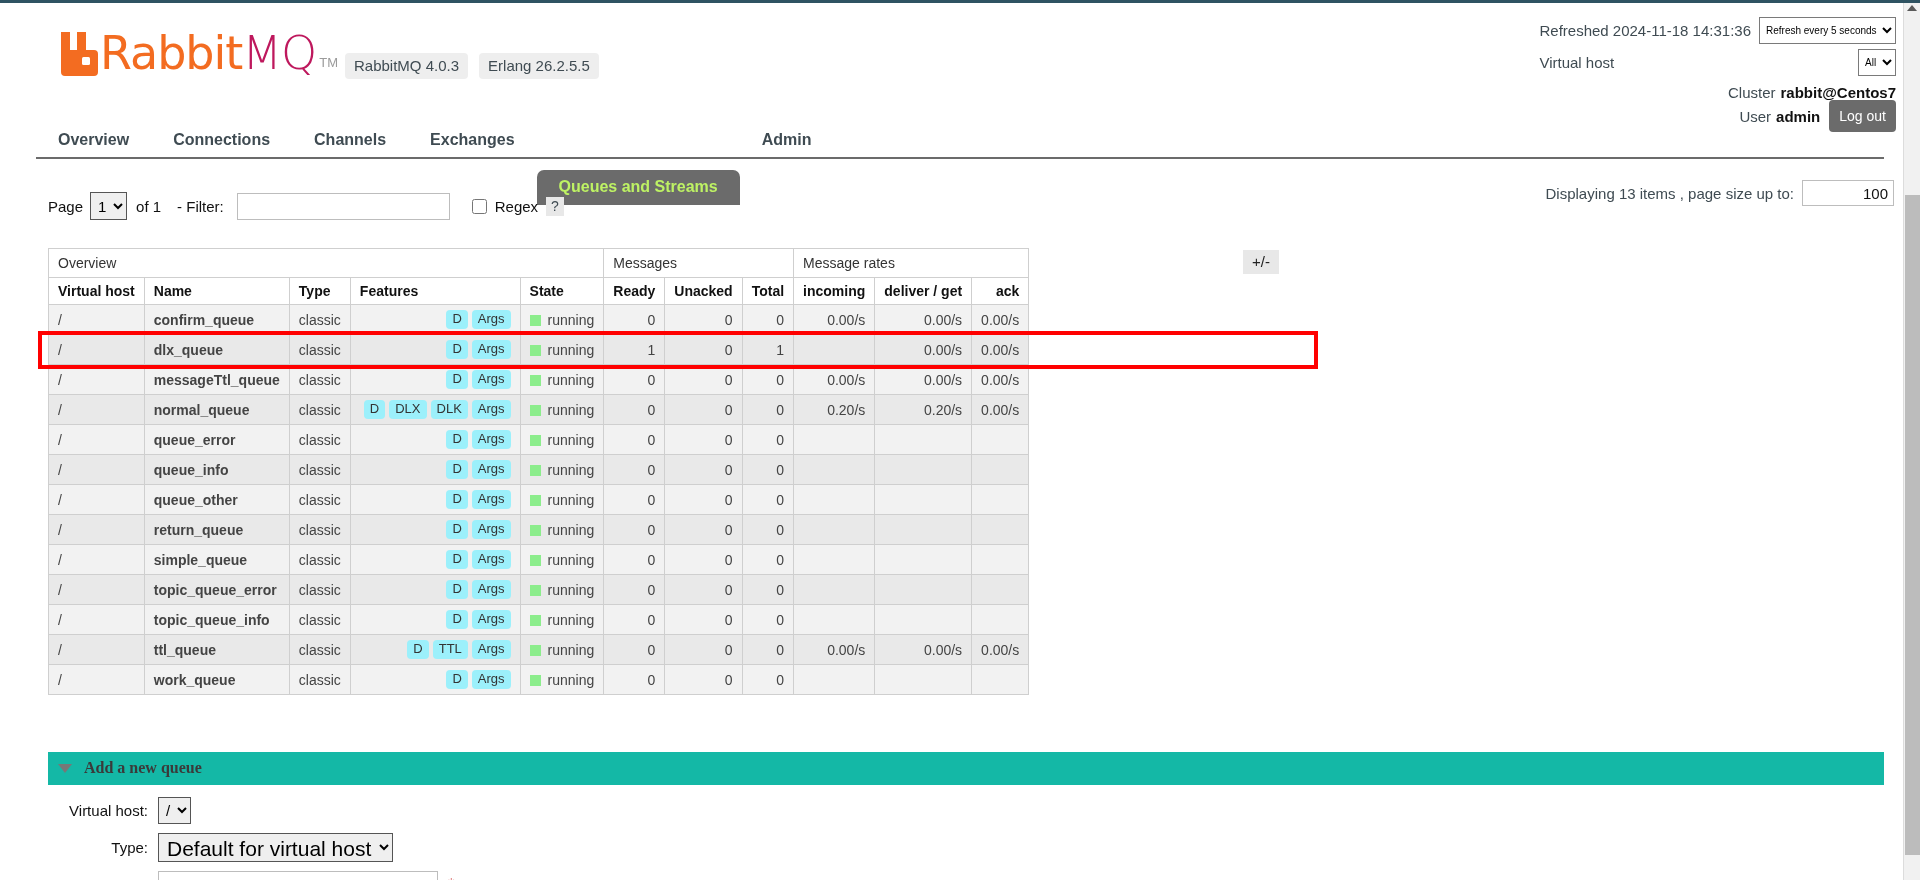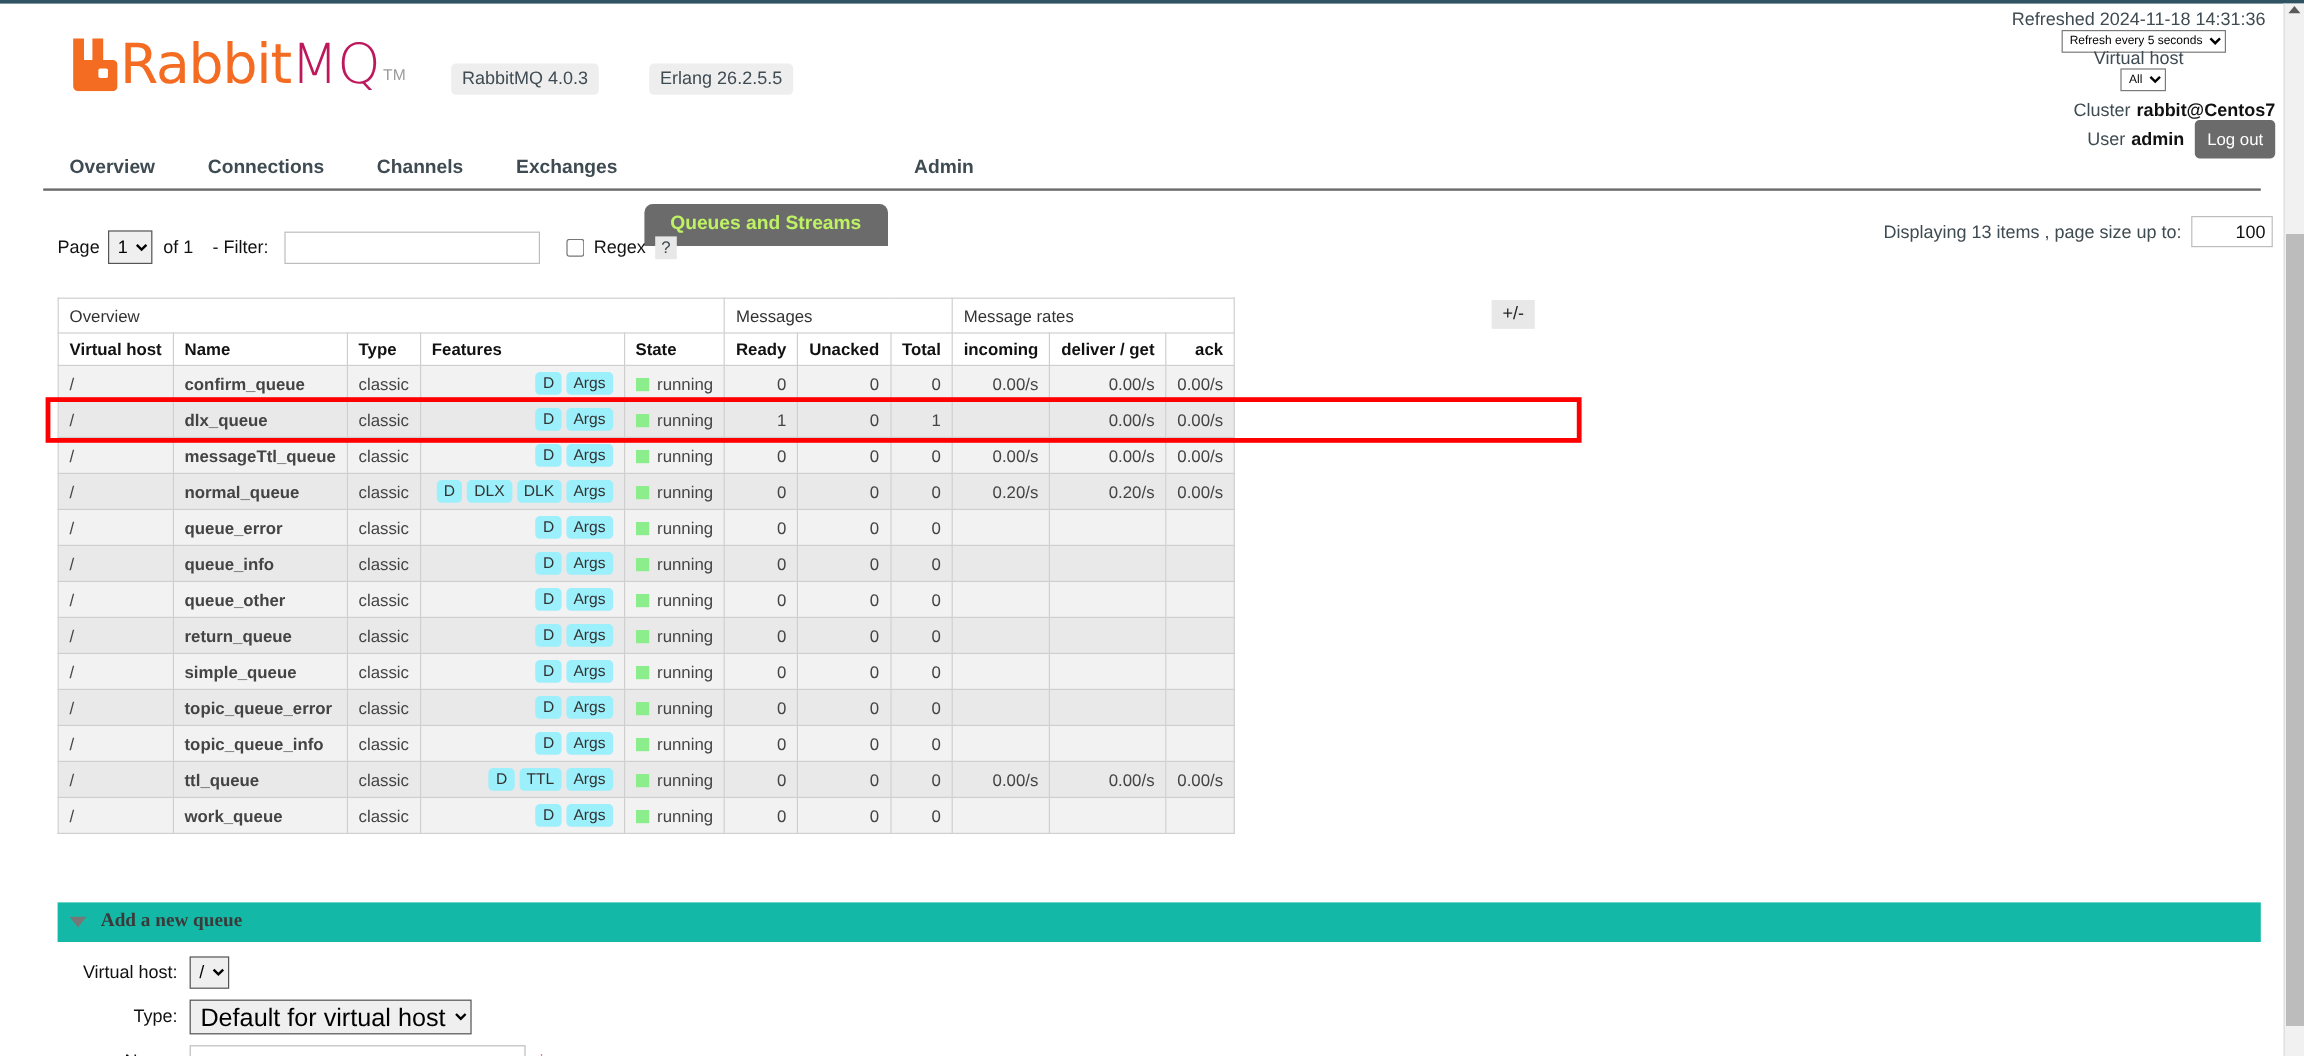--- a/index.html
+++ b/index.html
@@ -35,27 +35,26 @@
     font-family: "DejaVu Sans", sans-serif;
   }
   .logo-rabbit { color: #f36c21; font-weight: 400; }
   .logo-mq { color: #be185d; font-weight: 300; }
   .logo-tm { font-size: 13px; color: #9b9b9b; margin-left: 3px; margin-bottom: 6px; }
   .ver-badges { position: absolute; left: 345px; top: 53px; display: flex; gap: 11px; }
   .badge {
     background: #eeeeee; color: #3f4b52; border-radius: 4px;
     padding: 4px 9px 5px 9px; font-size: 15px; line-height: 17px;
     font-family: "Liberation Sans", sans-serif;
-    margin-left: 31px;
   }
   .hdr-right {
     position: absolute; right: 24px; top: 16px;
     text-align: right; font-size: 15px; color: #3f4b52;
   }
-  .hdr-row { display: flex; align-items: center; justify-content: flex-end; height: 28px; margin-bottom: 4px; flex-direction: column; }
+  .hdr-row { display: flex; align-items: center; justify-content: space-between; height: 28px; margin-bottom: 4px; }
   .hdr-label { margin-right: 8px; color: #3f4b52; }
   select.sel {
     font-family: "Liberation Sans", sans-serif; font-size: 10px;
     border: 1px solid #7a7a7a; background: #fff; color: #000;
     padding: 2px 2px; height: 27px; border-radius: 0;
   }
   .cluster-row, .user-row { height: 24px; display: flex; align-items: center; justify-content: flex-end; }
   .cluster-row b, .user-row b { font-weight: bold; color: #111; margin-left: 5px; }
   .logout-btn {
     margin-left: 9px; background: #6b6b6b; color: #fff; border: none;
@@ -90,21 +89,21 @@
   .regex-box input { width: 15px; height: 15px; margin: 0 8px 0 0; }
   .qmark {
     margin-left: 8px; background: #e8e8e8; color: #3f4b52;
     padding: 1px 5px 2px 5px; font-size: 14px; cursor: pointer;
   }
   .displaying {
     position: absolute; top: 180px; right: 26px; font-size: 15px; color: #3f4b52;
     display: flex; align-items: center;
   }
   .pagesize-input {
-    width: 68px; height: 26px; border: 1px solid #bdbdbd; background: #fff;
+    width: 92px; height: 26px; border: 1px solid #bdbdbd; background: #fff;
     margin-left: 8px; text-align: right; font-size: 15px; padding: 2px 5px;
     font-family: "Liberation Sans", sans-serif; color: #111;
   }
   
   .table-wrap { position: absolute; top: 248px; left: 48px; }
   table.q { border-collapse: collapse; font-size: 14px; }
   table.q th, table.q td {
     border: 1px solid #cfcfcf; padding: 5px 9px; font-family: "Liberation Sans", sans-serif;
   }
   table.q thead tr.grp th {

